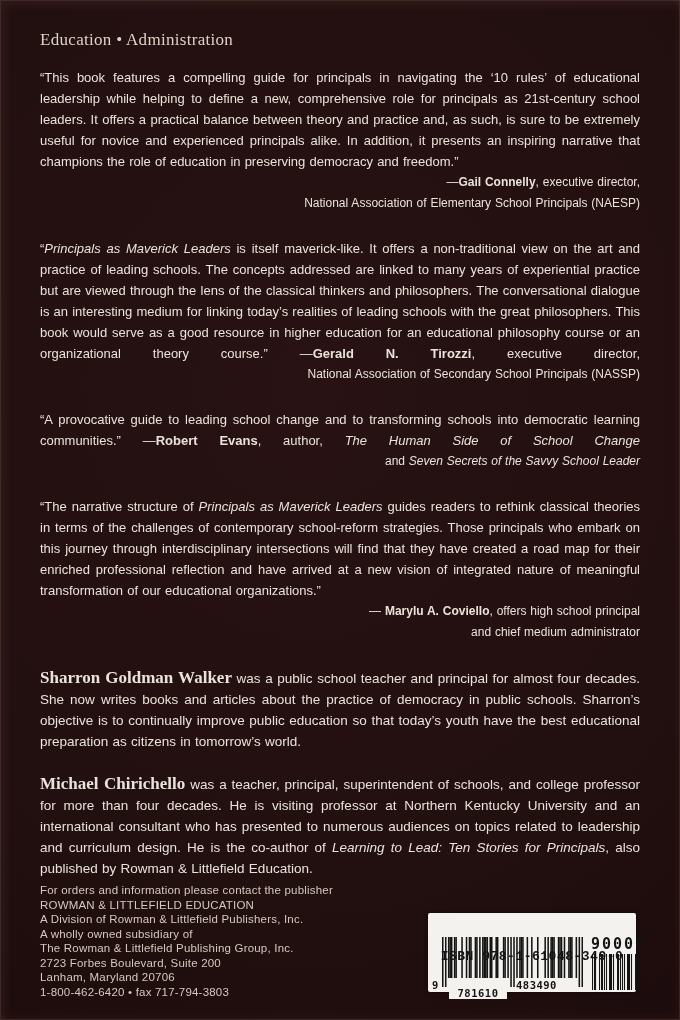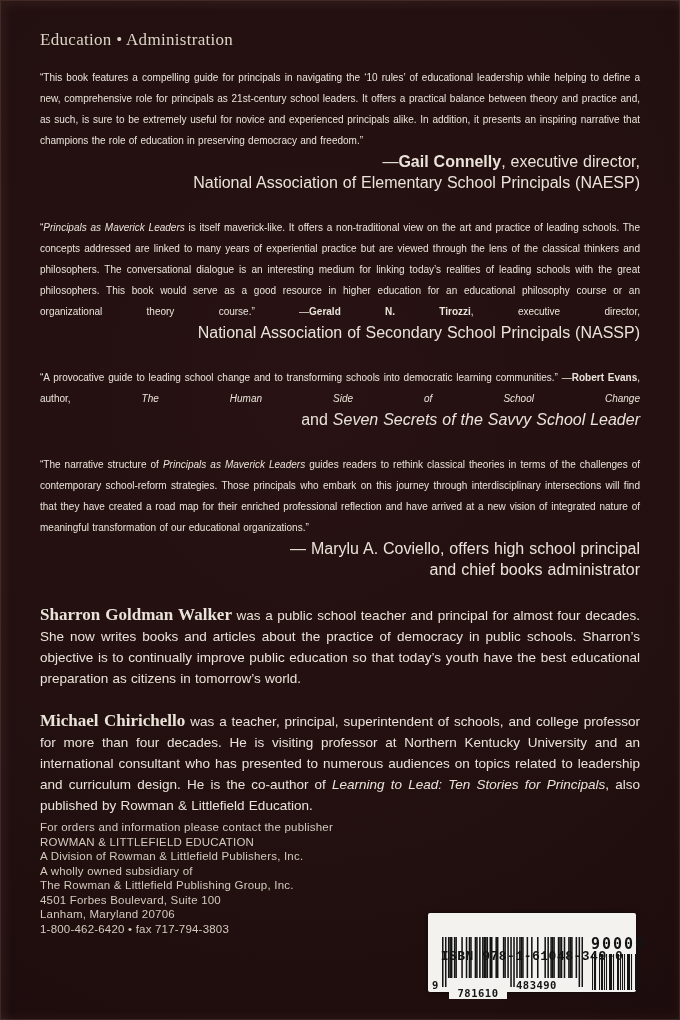--- a/index.html
+++ b/index.html
@@ -16,25 +16,25 @@
                 inset -3px -4px 9px rgba(175,135,118,.06);
     color:var(--text,#e9e3d9);
   }
   .content{padding:30px 40px 0 40px;}
   .category{
     font-family:"Liberation Serif",serif;
     font-size:15px;letter-spacing:.3px;color:#dcd4c6;margin-bottom:17px;
   }
   .quote{margin-bottom:24px;}
   .qbody{
-    margin:0;font-size:10px;line-height:21px;text-align:justify;
+    margin:0;font-size:13px;line-height:21px;text-align:justify;
     color:var(--text,#e9e3d9);word-spacing:.5px;
   }
   .jlast{text-align-last:justify;}
-  .attr{font-size:16px;line-height:21px;text-align:right;word-spacing:.5px;}
+  .attr{font-size:12px;line-height:21px;text-align:right;word-spacing:.5px;}
   .bio{margin:0 0 21px 0;font-size:13.5px;line-height:21px;text-align:justify;word-spacing:.5px;}
   .bio:last-of-type{margin-bottom:4px;}
   .serifseg{font-family:"Liberation Serif",serif;font-size:17px;}
   .publisher{
     font-size:11.5px;line-height:14.5px;color:var(--pub-text,#d2cabd);
     max-width:385px;letter-spacing:.2px;
   }
   .barcode-box{
     position:absolute;left:428px;top:913px;width:208px;height:79px;
     background:var(--bc-bg,#f3f2ee);border-radius:2px;
@@ -80,34 +80,34 @@
       <div class="attr"><span>National Association of Secondary School Principals (NASSP)</span></div>
     </section>
 
     <section class="quote">
       <p class="qbody jlast"><span>“A provocative guide to leading school change and to transforming schools into democratic learning communities.”  </span><span>—</span><span style="font-weight: 700;">Robert Evans</span><span>, author, </span><span style="font-style: italic;">The Human Side of School Change</span></p>
       <div class="attr"><span>and </span><span style="font-style: italic;">Seven Secrets of the Savvy School Leader</span></div>
     </section>
 
     <section class="quote">
       <p class="qbody"><span>“The narrative structure of </span><span style="font-style: italic;">Principals as Maverick Leaders</span><span> guides readers to rethink classical theories in terms of the challenges of contemporary school-reform strategies. Those principals who embark on this journey through interdisciplinary intersections will find that they have created a road map for their enriched professional reflection and have arrived at a new vision of integrated nature of meaningful transformation of our educational organizations.”</span></p>
-      <div class="attr"><span>— </span><span style="font-weight: 400;">Marylu A. Coviello</span><span>, offers high school principal</span></div>
-      <div class="attr"><span>and chief books administrator</span></div>
+      <div class="attr"><span>— </span><span style="font-weight: 700;">Marylu A. Coviello</span><span>, offers high school principal</span></div>
+      <div class="attr"><span>and chief medium administrator</span></div>
     </section>
 
     <p class="bio"><span class="serifseg" style="font-weight: 700;">Sharron Goldman Walker</span><span> was a public school teacher and principal for almost four decades. She now writes books and articles about the practice of democracy in public schools. Sharron’s objective is to continually improve public education so that today’s youth have the best educational preparation as citizens in tomorrow’s world.</span></p>
     <p class="bio"><span class="serifseg" style="font-weight: 700;">Michael Chirichello</span><span> was a teacher, principal, superintendent of schools, and college professor for more than four decades. He is visiting professor at Northern Kentucky University and an international consultant who has presented to numerous audiences on topics related to leadership and curriculum design. He is the co-author of </span><span style="font-style: italic;">Learning to Lead: Ten Stories for Principals</span><span>, also published by Rowman &amp; Littlefield Education.</span></p>
 
     <div class="publisher">
         <div>For orders and information please contact the publisher</div>
         <div>ROWMAN &amp; LITTLEFIELD EDUCATION</div>
         <div>A Division of Rowman &amp; Littlefield Publishers, Inc.</div>
         <div>A wholly owned subsidiary of</div>
         <div>The Rowman &amp; Littlefield Publishing Group, Inc.</div>
-        <div>4501 Forbes Boulevard, Suite 100</div>
+        <div>2723 Forbes Boulevard, Suite 200</div>
         <div>Lanham, Maryland 20706</div>
         <div>1-800-462-6420 • fax 717-794-3803</div>
       </div>
   </div>
 
   <div class="barcode-box">
     <div class="isbn-label">ISBN 978-1-61048-349-0</div>
     <div class="bc-row">
       <div class="main-bc">
         <svg id="ean13svg" width="141" height="50">

